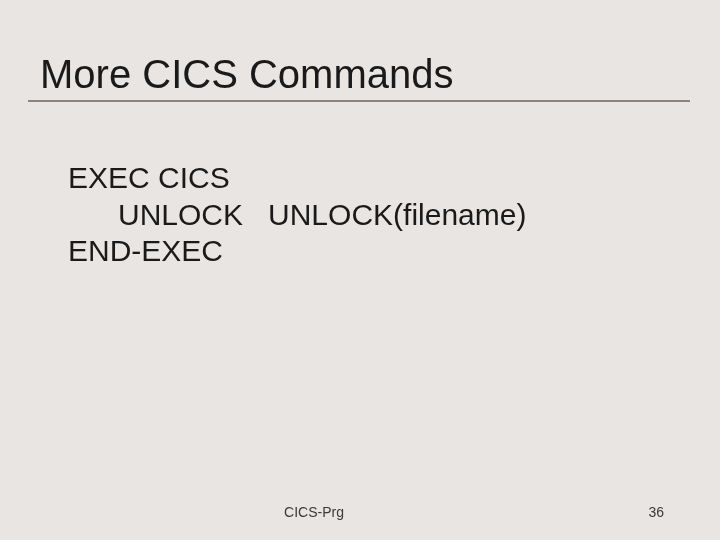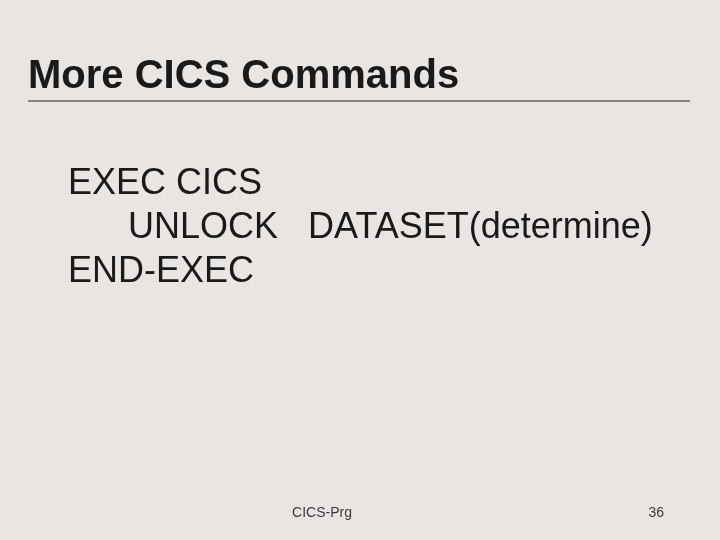--- a/index.html
+++ b/index.html
@@ -20,48 +20,49 @@
   .title-wrap {
     position: absolute;
     left: 28px;
     top: 52px;
     right: 30px;
     border-bottom: 2px solid #8a8580;
     padding-bottom: 4px;
   }
   .title {
     font-size: 40px;
-    font-weight: 700;
+    font-weight: 400;
     color: #1a1a1a;
     letter-spacing: 0px;
     line-height: 1.1;
+    margin-left: 12px;
   }
   .body-wrap {
     position: absolute;
     left: 68px;
     top: 160px;
     right: 50px;
   }
   .body-line {
-    font-size: 36px;
+    font-size: 30px;
     color: #1a1a1a;
     line-height: 1.22;
     white-space: pre;
   }
   .body-note {
     font-size: 28px;
     color: #1a1a1a;
     line-height: 1.22;
     padding-left: 26px;
     text-indent: -26px;
   }
   .footer-center {
     position: absolute;
     bottom: 20px;
-    left: 16px;
+    left: 8px;
     width: 612px;
     text-align: center;
     font-size: 14px;
     color: #3a3a3a;
   }
   .footer-right {
     position: absolute;
     bottom: 20px;
     right: 56px;
     font-size: 14px;
@@ -79,21 +80,21 @@
 <body>
 
 <div class="slide">
 
   <div class="title-wrap">
     <div class="title">More CICS Commands</div>
   </div>
 
   <div class="body-wrap">
     <div class="body-line">EXEC CICS</div>
-    <div class="body-line">      UNLOCK   DATASET(determine)</div>
+    <div class="body-line">      UNLOCK   UNLOCK(filename)</div>
     <div class="body-line">END-EXEC</div>
   </div>
 
   <div class="footer-center">CICS-Prg</div>
   <div class="footer-right">36</div>
 
   <div class="corner"></div>
 </div>
 
 </body></html>

